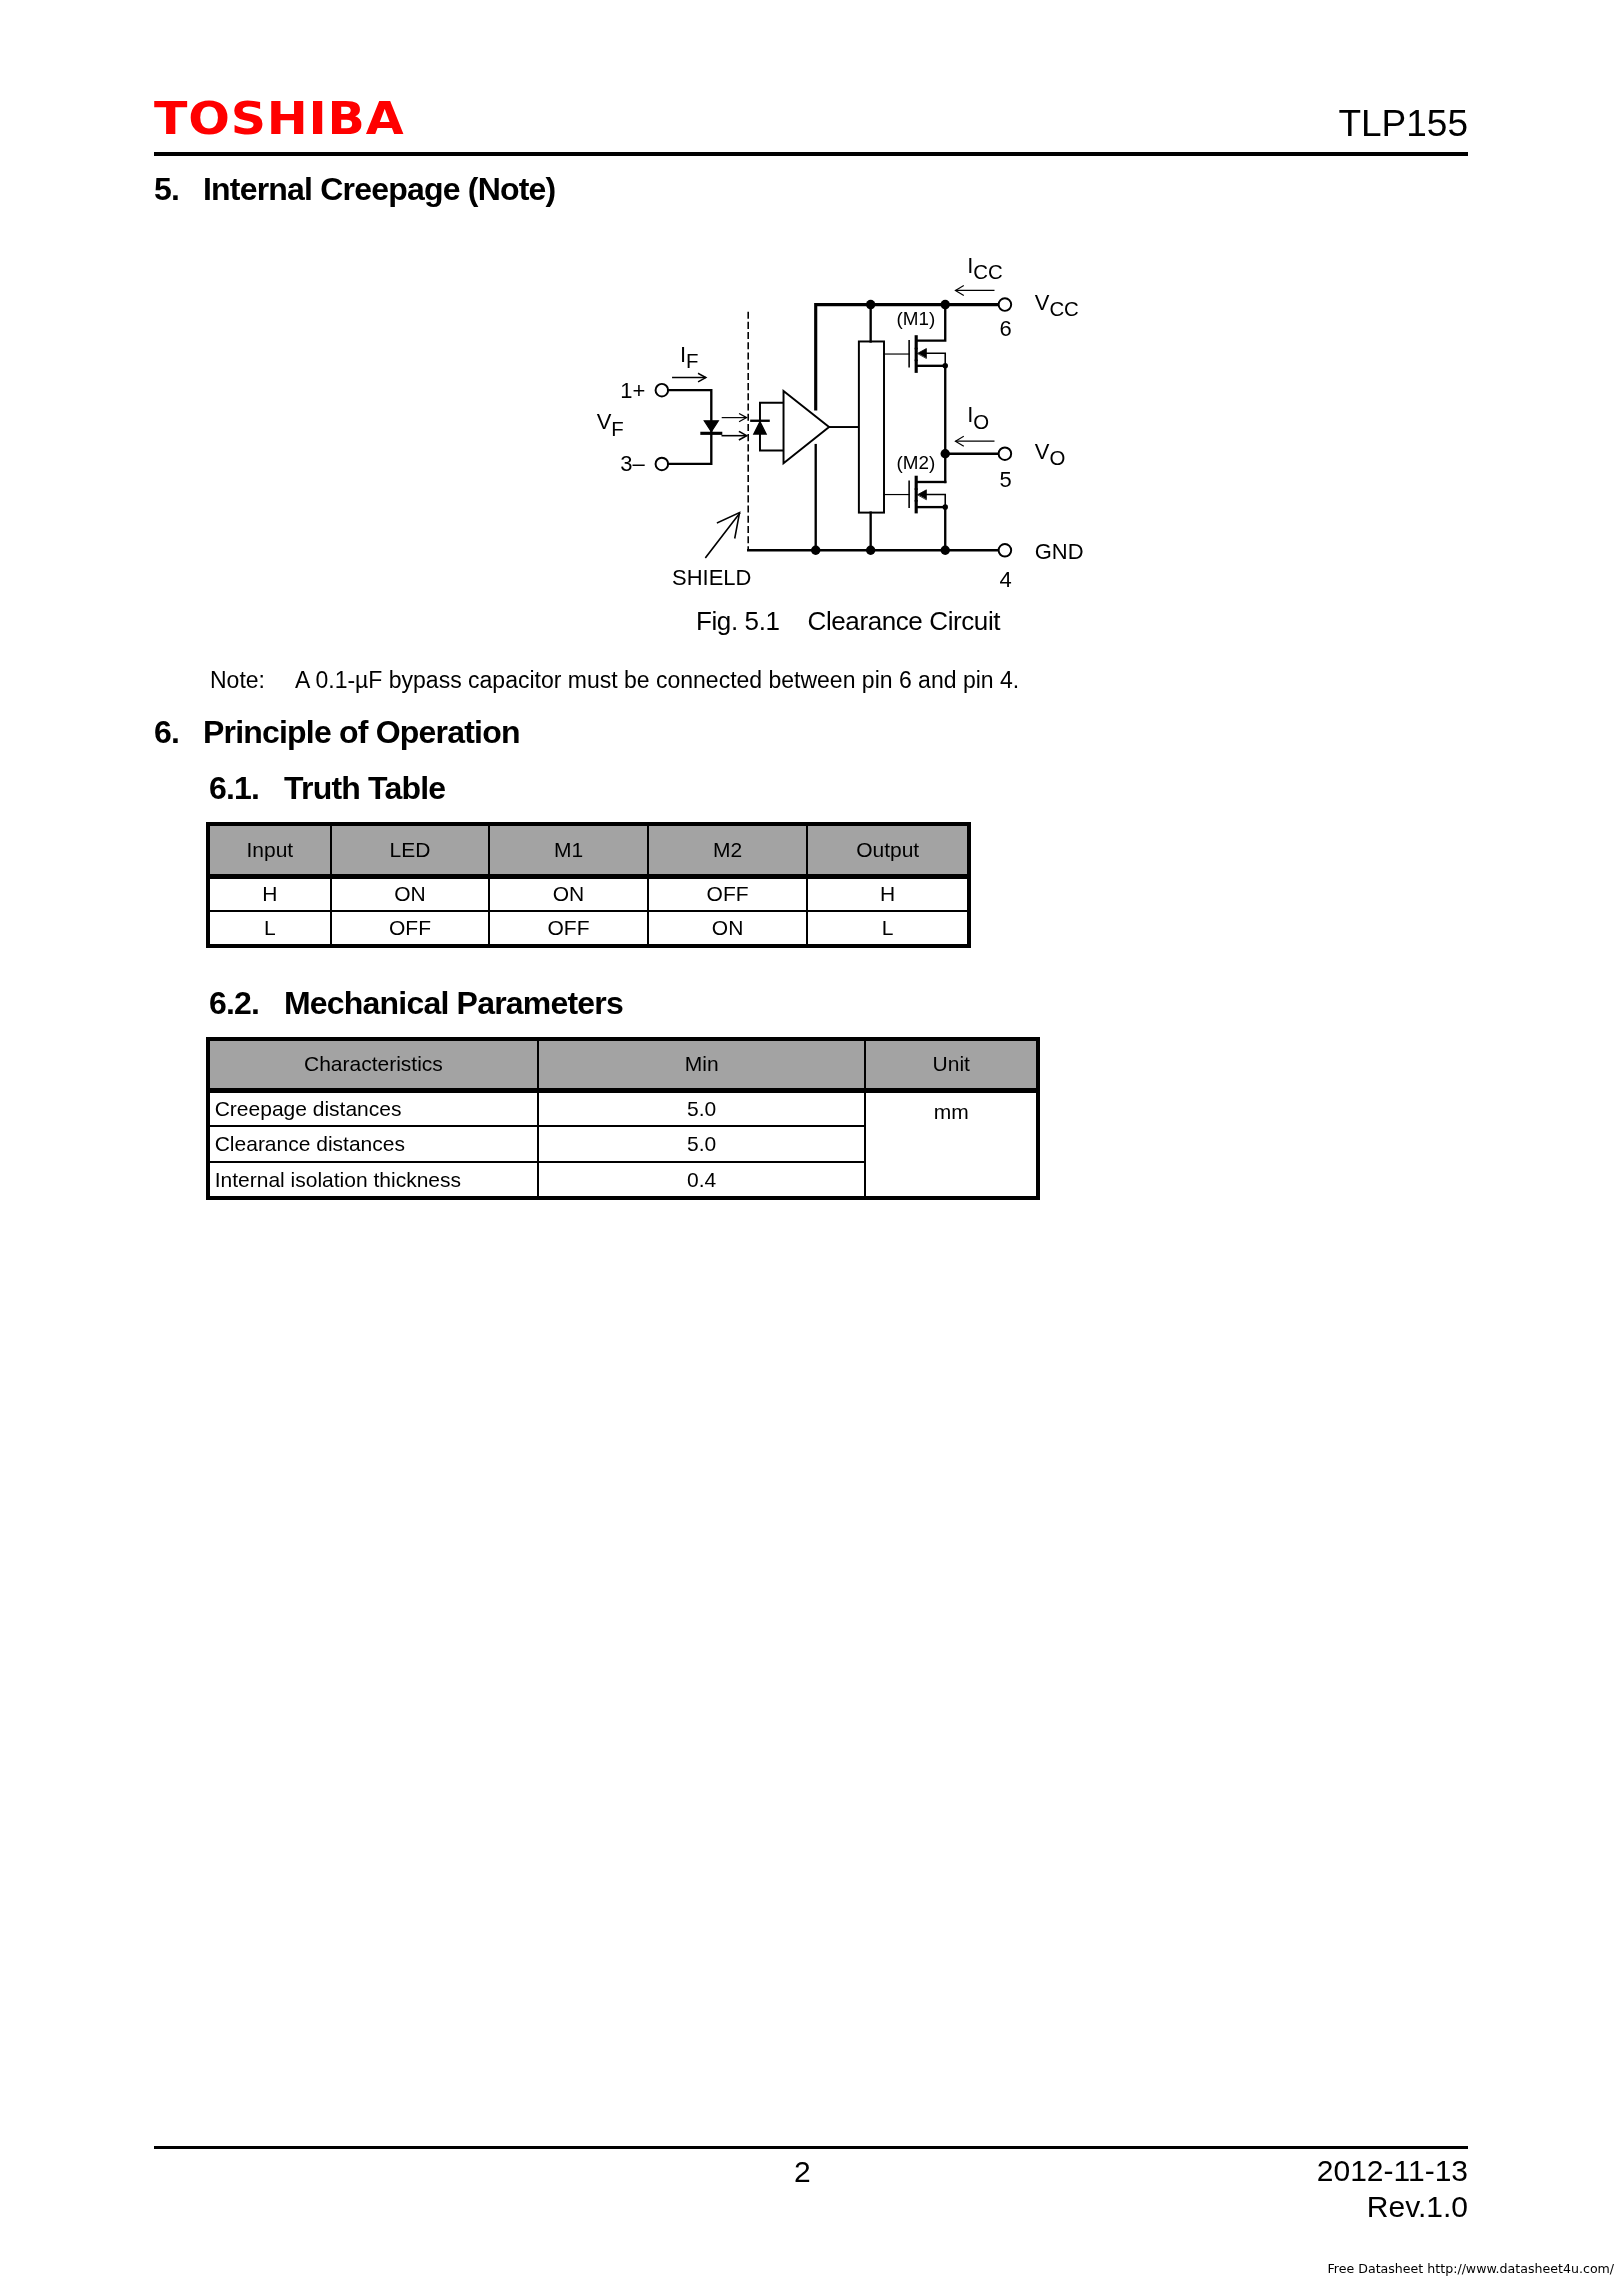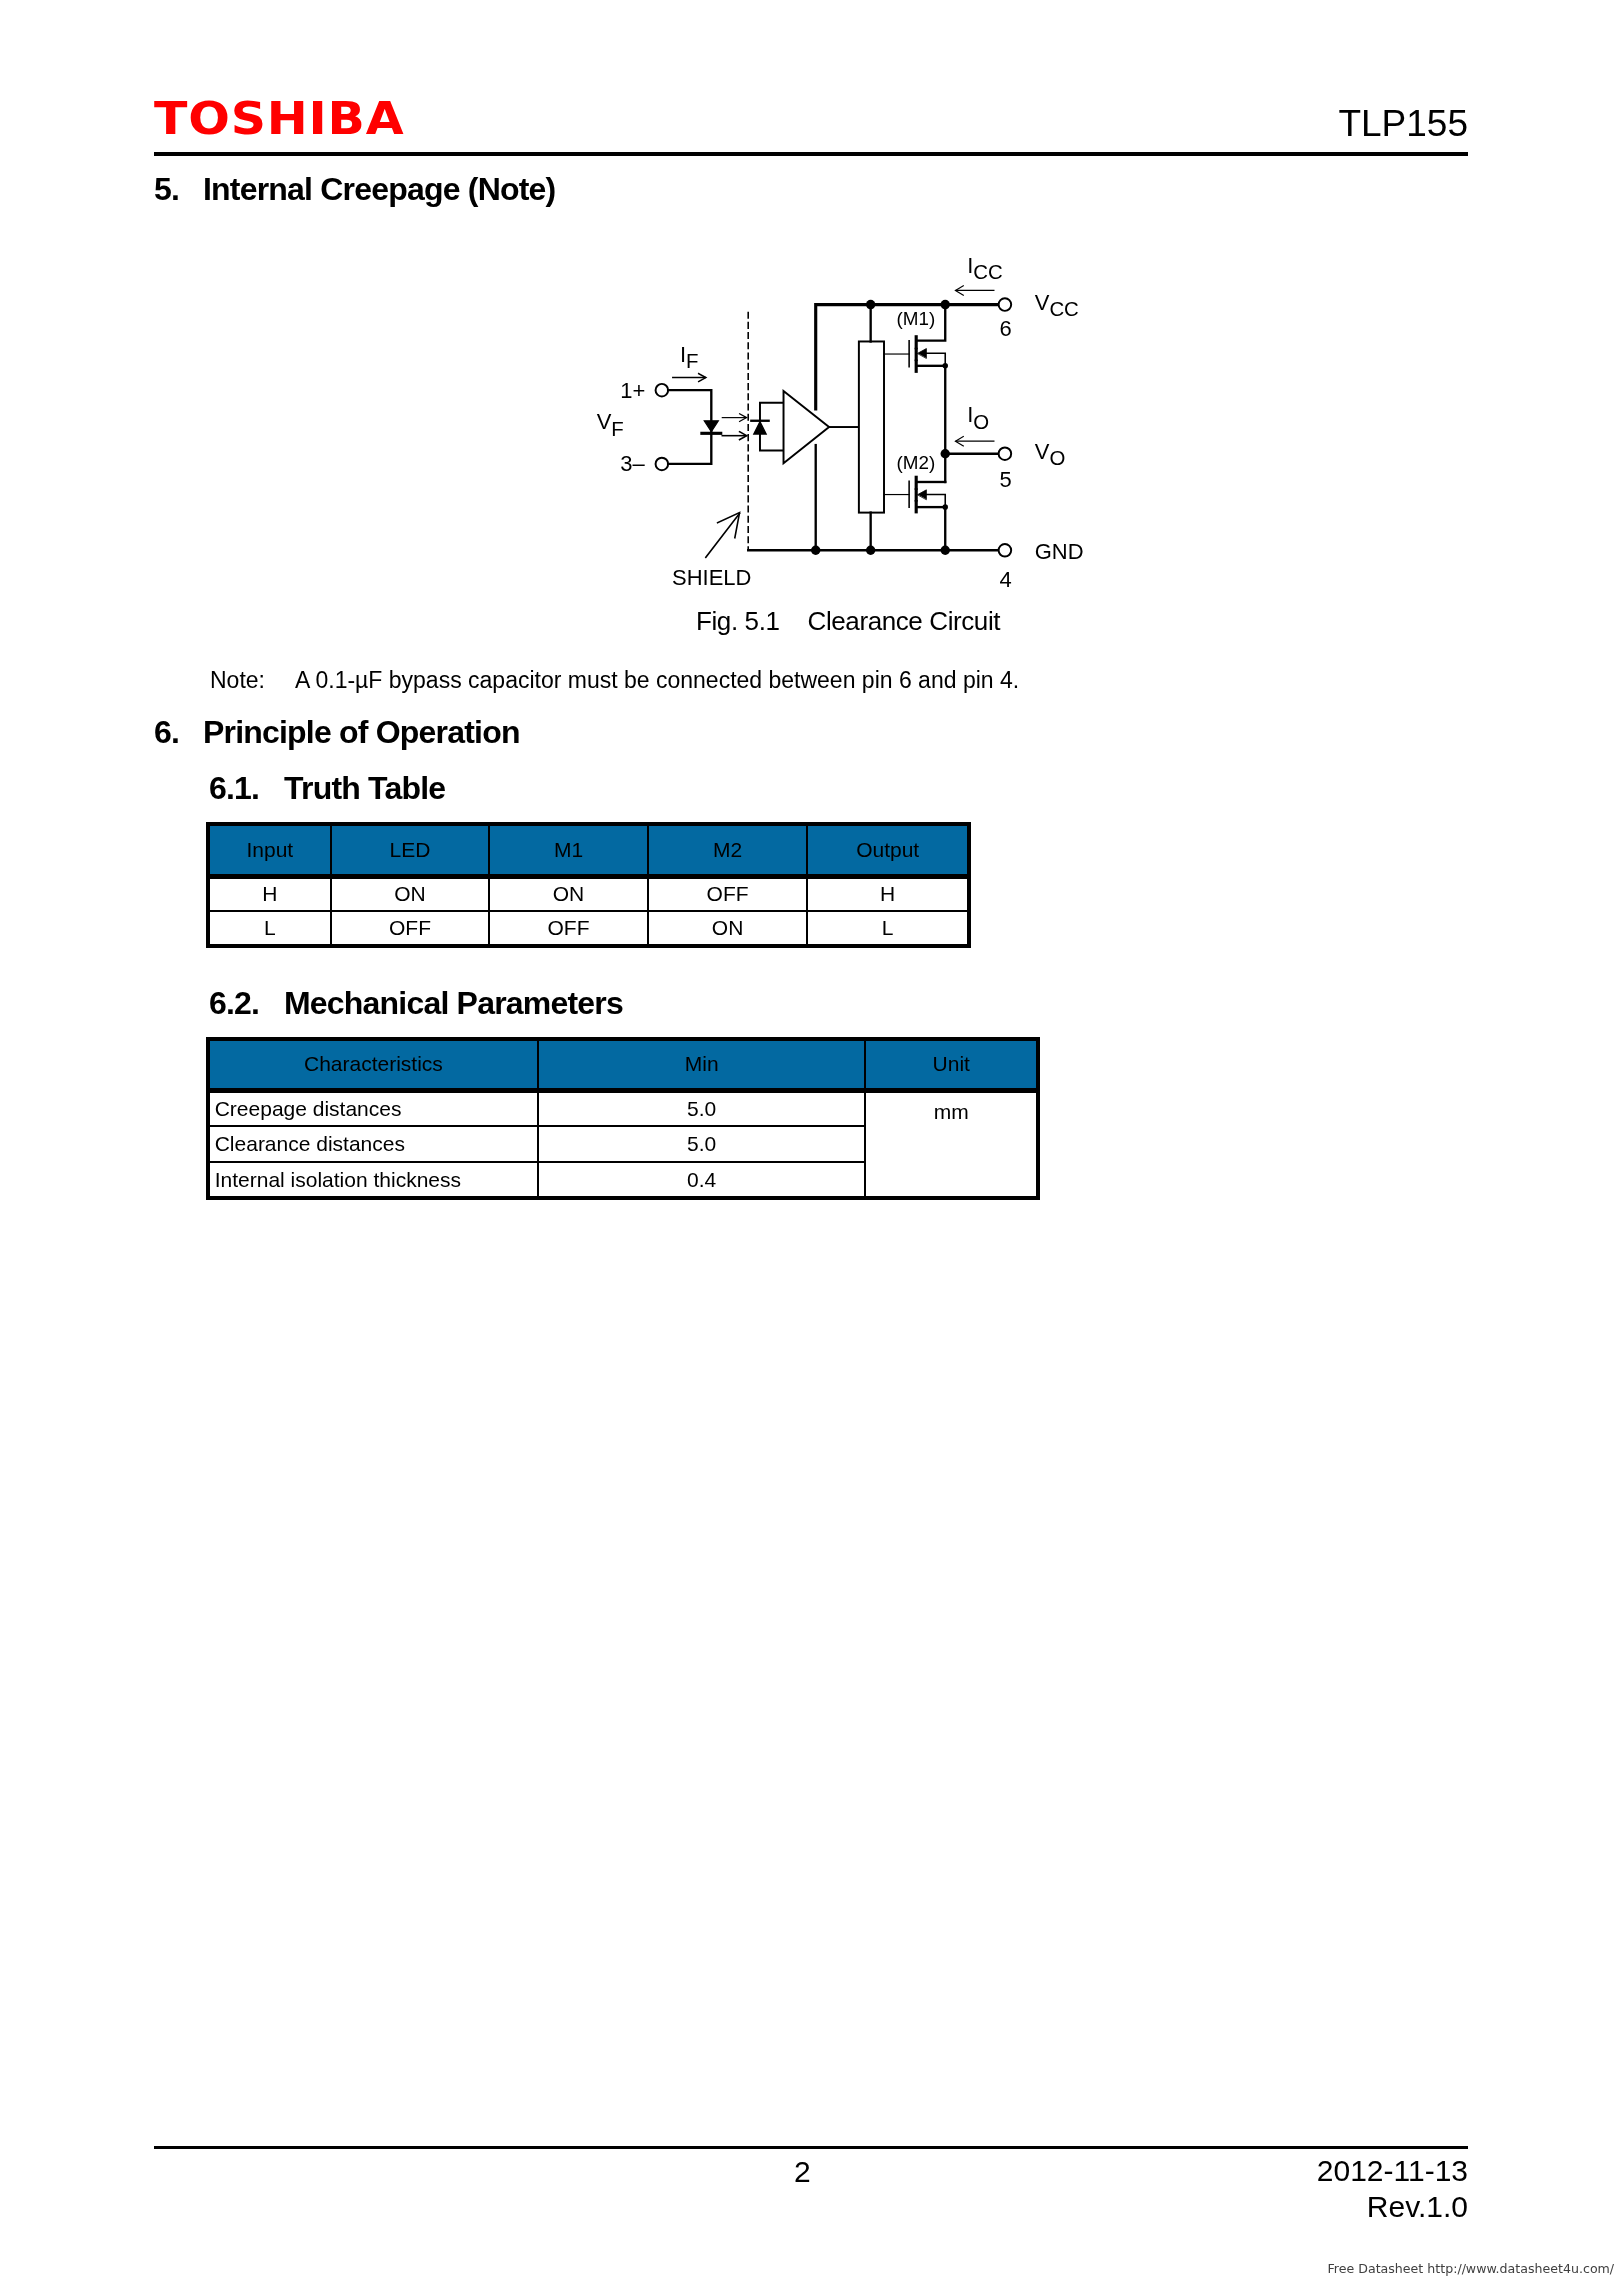--- a/index.html
+++ b/index.html
@@ -14,27 +14,27 @@
   .h1 { font-size:32px; font-weight:bold; line-height:38px; letter-spacing:-0.8px; }
   .h1 .num { display:inline-block; width:49px; }
   .h2 { font-size:32px; font-weight:bold; line-height:38px; letter-spacing:-0.8px;margin-left:32px; }
   .h2 .num { display:inline-block; width:75px; }
   .caption { font-size:26px; line-height:31px; letter-spacing:-0.4px; }
   .caption .gap { display:inline-block; width:28px; }
   .note { font-size:23px; line-height:28px; }
   .note .lab { display:inline-block; width:85px; }
   table.dt { position:absolute; border-collapse:collapse; border:4.7px solid #000; font-size:21px; }
   table.dt th, table.dt td { border:2.4px solid #000; padding:0; text-align:center; font-weight:normal; }
-  table.dt thead th { background:#0369a1; border-bottom:5.5px solid #000; }
+  table.dt thead th { background:#a3a3a3; border-bottom:5.5px solid #000; }
   table.dt td.left { text-align:left; padding-left:4.7px;margin-top:24px; }
   table.dt td.top { vertical-align:top; padding-top:7.9px; }
   .pageno { left:794px; top:2154px; font-size:30px; line-height:35px; }
   .date { right:154px; top:2153px; font-size:30px; line-height:35px; text-align:right;margin-left:16px; }
   .rev { right:154px; top:2189px; font-size:30px; line-height:35px; text-align:right; }
-  .wm { right:7.9px; top:2261px; font-size:12.6px; color:#404040; font-family:"DejaVu Sans", sans-serif; }
+  .wm { right:7.9px; top:2261px; font-size:12.6px; color:#000000; font-family:"DejaVu Sans", sans-serif; }
   svg text { font-family:"Liberation Sans", sans-serif; }
 </style>
 </head>
 <body>
 
 <div class="abs logo">TOSHIBA</div>
 <div class="abs docno">TLP155</div>
 <div class="abs rule" style="top:152px;height:3.9px;"></div>
 
 <div class="abs h1" style="left:154px;top:170px;">

